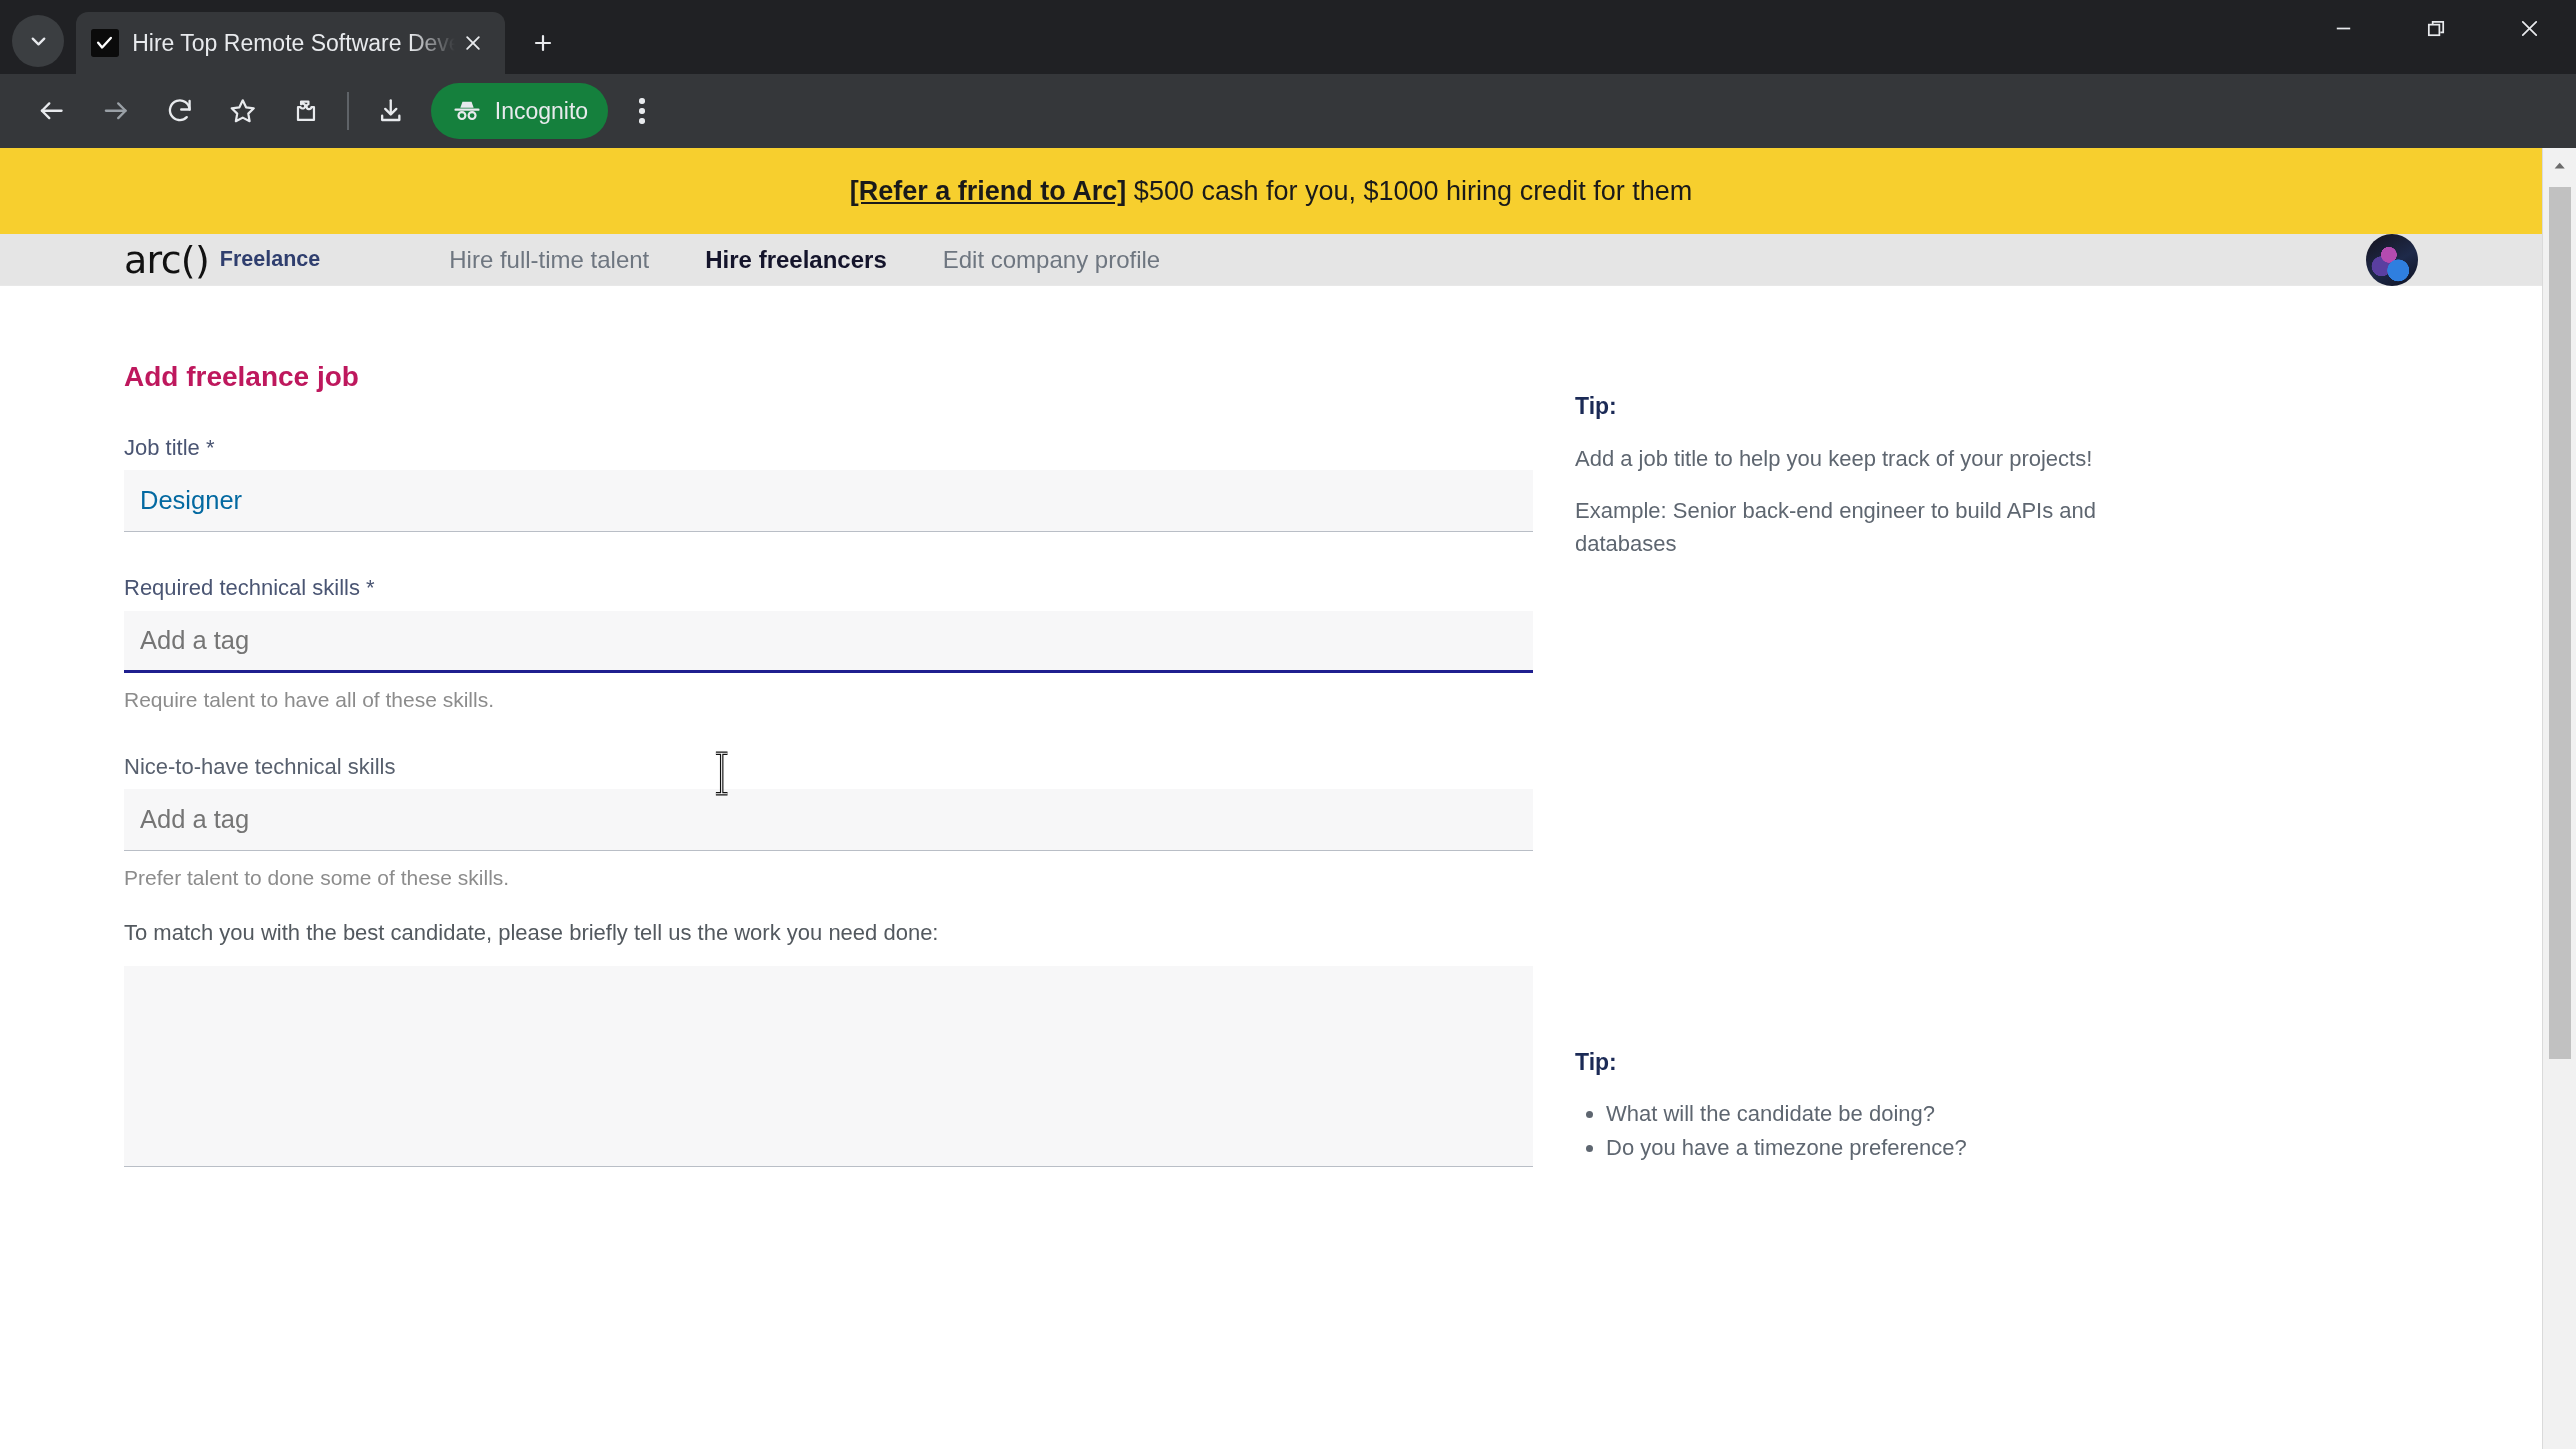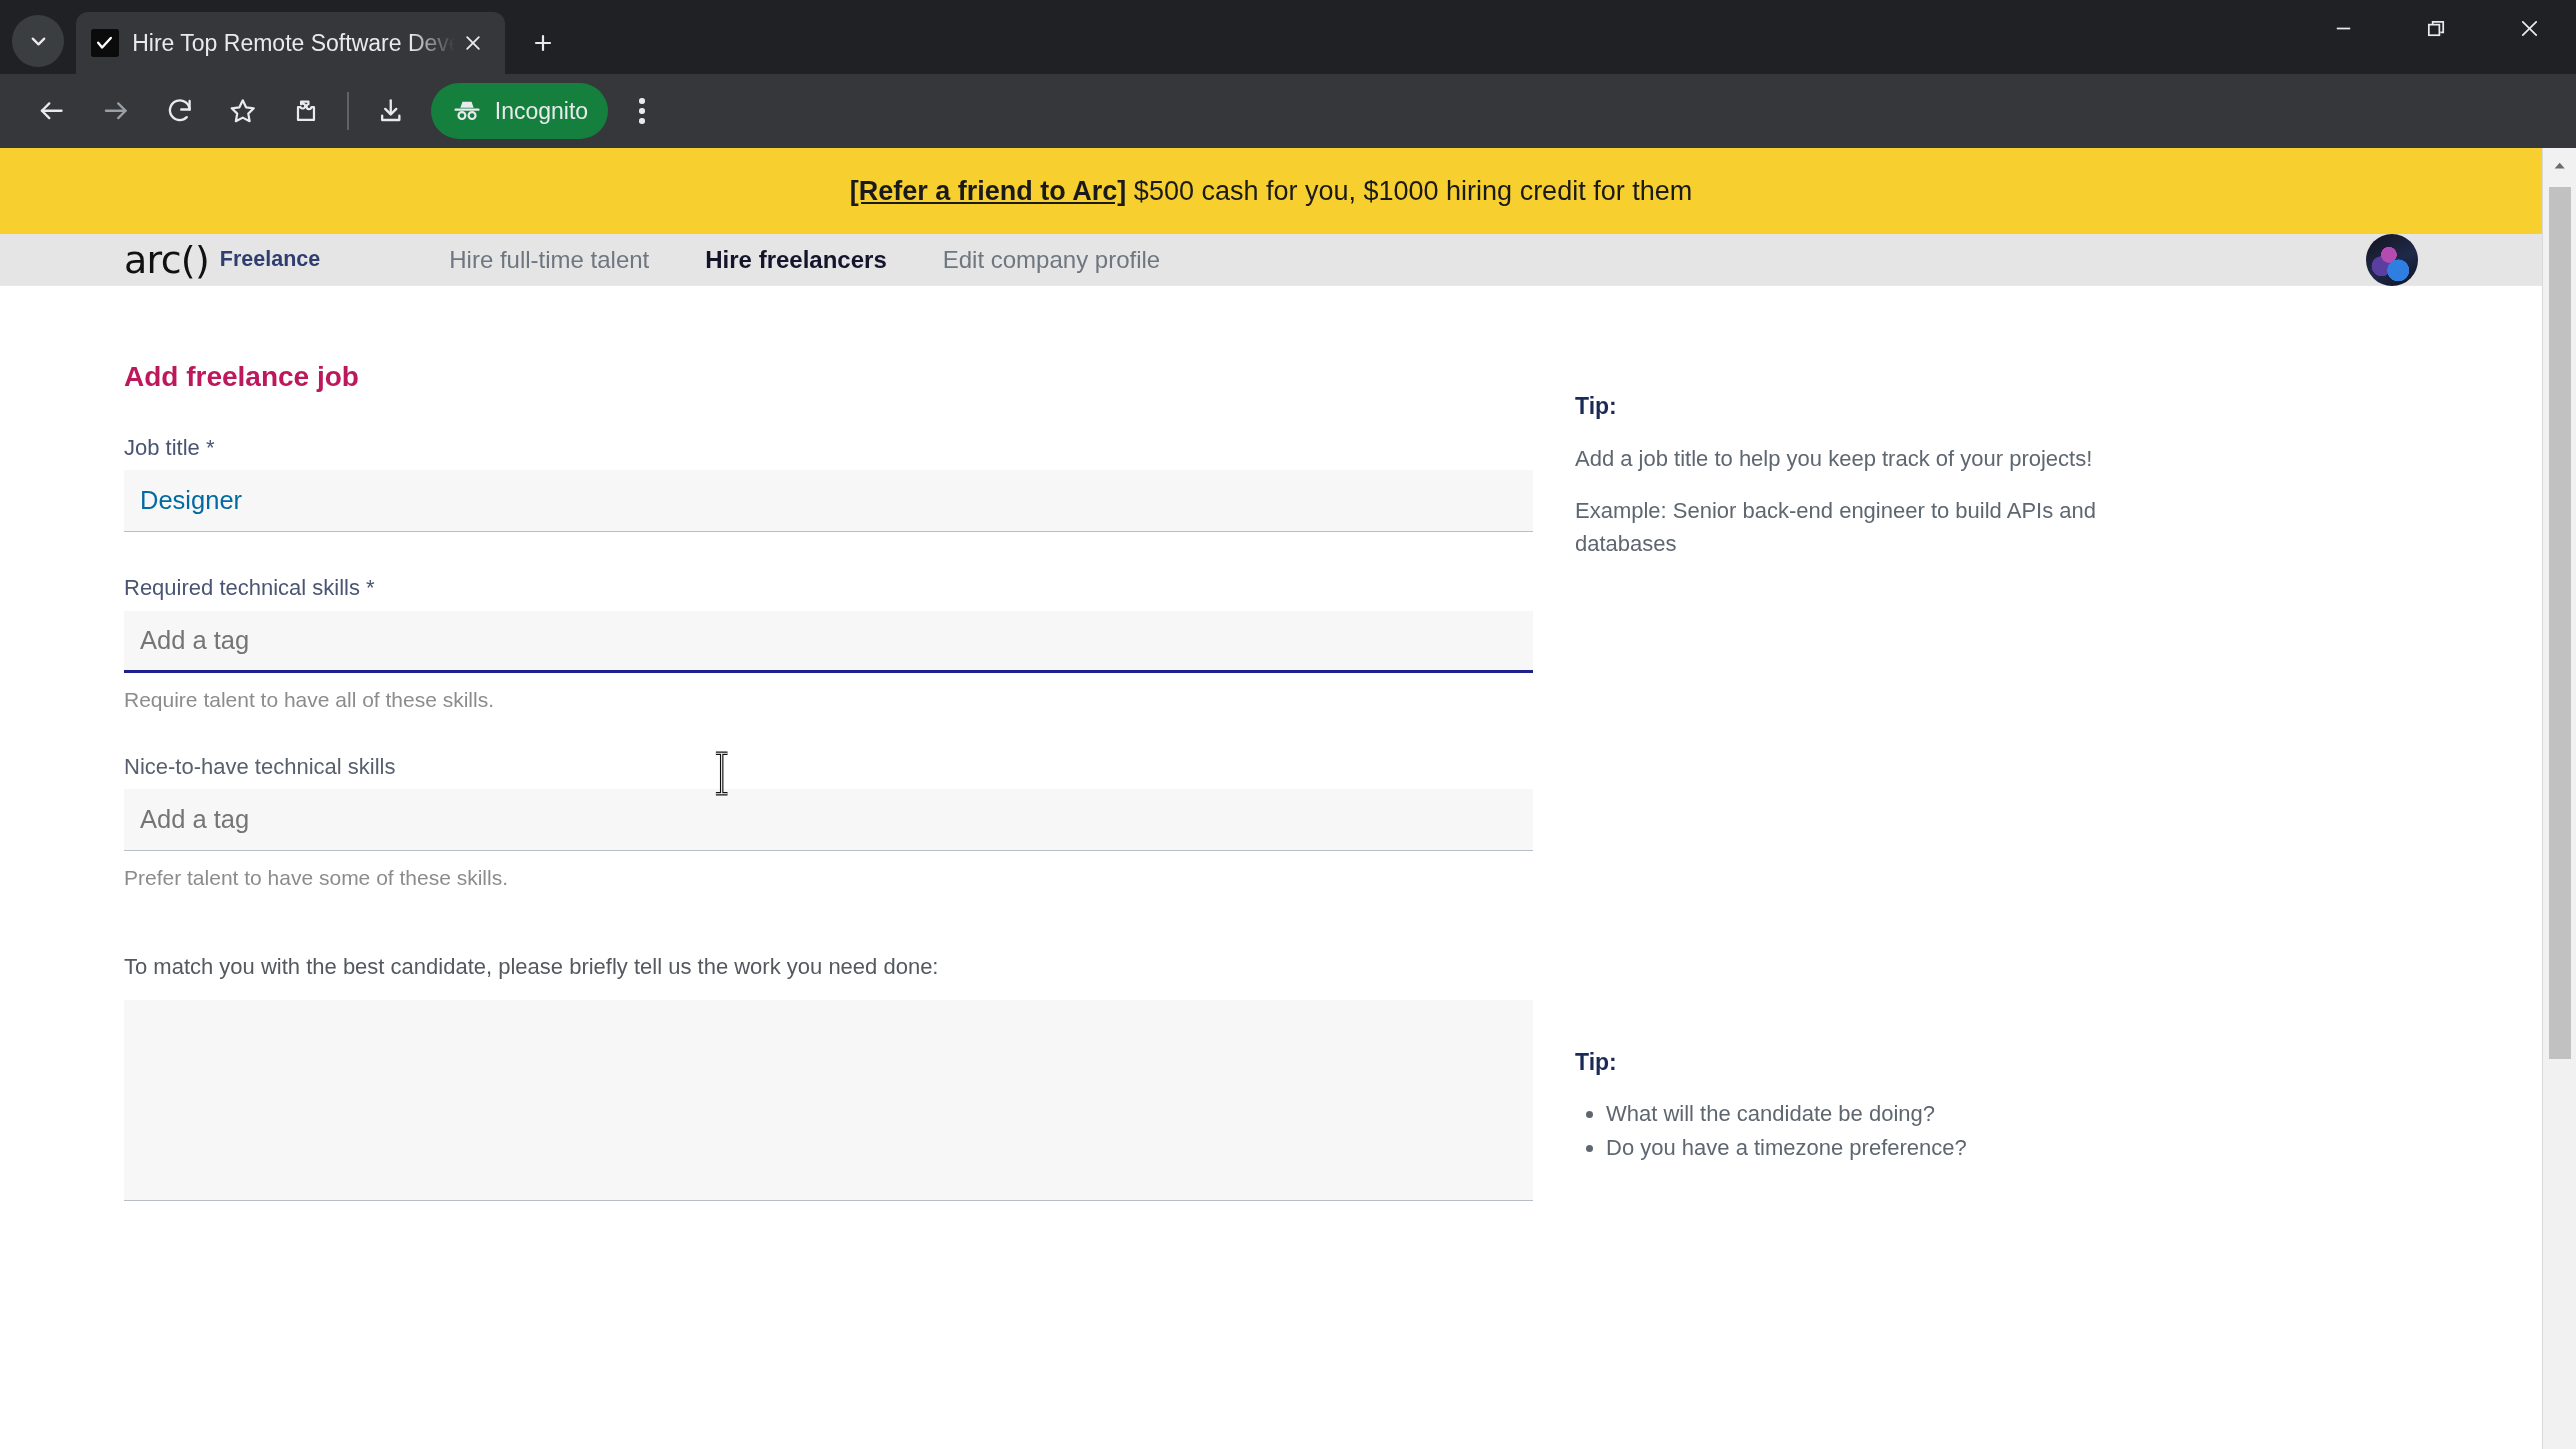--- a/index.html
+++ b/index.html
@@ -142,21 +142,21 @@
     font-family: "Liberation Sans", sans-serif; outline:none;
     display:flex; align-items:center;
   }
   .finput.focused { border-bottom: 3.4px solid #1f1f8f; }
 
   .fhelp { font-size: 21px; color:#8c8c8c; margin-top: 14.8px; }
 
   .spacer-a { height: 43px; }
   .spacer-b { height: 42px; }
 
-  .prompt { font-size: 22px; color:#53595f; margin-top: 64px; margin-bottom: 20px; }
+  .prompt { font-size: 22px; color:#53595f; margin-top: 30px; margin-bottom: 20px; }
 
   .ftextarea {
     width: 1409px; height: 201px; background:#f7f7f8;
     border:none; border-bottom: 1.3px solid #b9bec6; outline:none;
     font-family:"Liberation Sans", sans-serif; font-size:23px; padding: 13.4px 16px;
     resize:none; color:#2b2b2b;
   }
 
   .tip-block { margin-bottom: 0; }
   .tip-h { font-size: 23px; font-weight:700; color:#1b2a56; margin-bottom: 21.5px; }
@@ -325,21 +325,21 @@
             <label class="flabel">Required technical skills *</label>
             <input class="finput focused" type="text" placeholder="Add a tag" style="">
             <div class="fhelp">Require talent to have all of these skills.</div>
           </div>
 
           <div class="spacer-b"></div>
 
           <div class="field">
             <label class="flabel plain">Nice-to-have technical skills</label>
             <input class="finput" type="text" placeholder="Add a tag" style="">
-            <div class="fhelp">Prefer talent to have some of these skills.</div>
+            <div class="fhelp">Prefer talent to done some of these skills.</div>
           </div>
 
           <div class="prompt">To match you with the best candidate, please briefly tell us the work you need done:</div>
           <textarea class="ftextarea" style=""></textarea>
         </div>
 
         <div class="side-col">
           <div class="tip-block">
             <div class="tip-h">Tip:</div>
             <div class="tip-p">Add a job title to help you keep track of your projects!</div>

